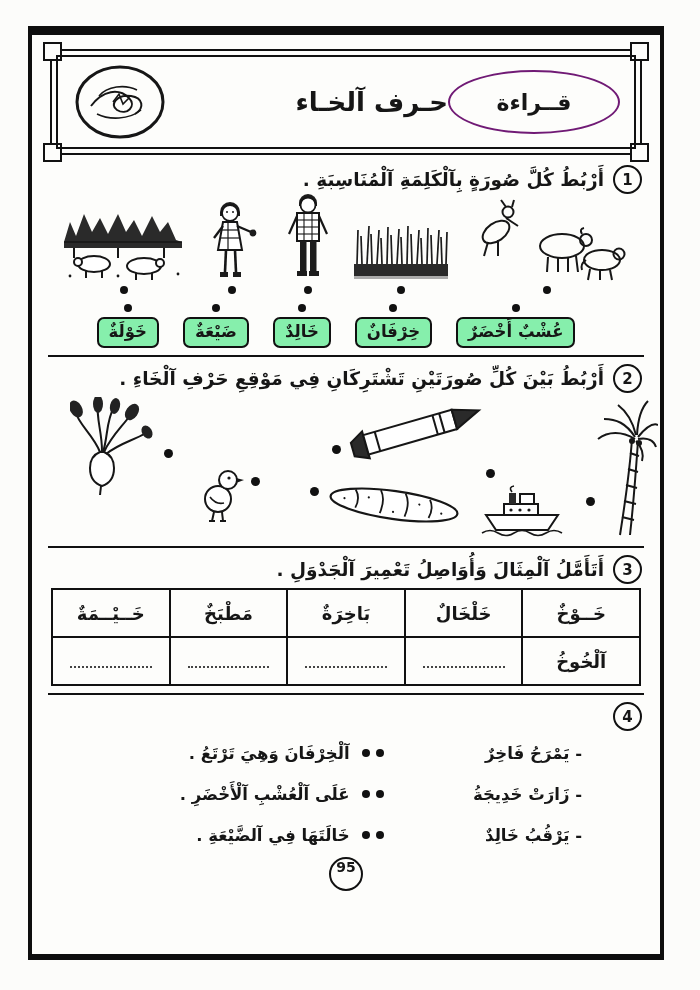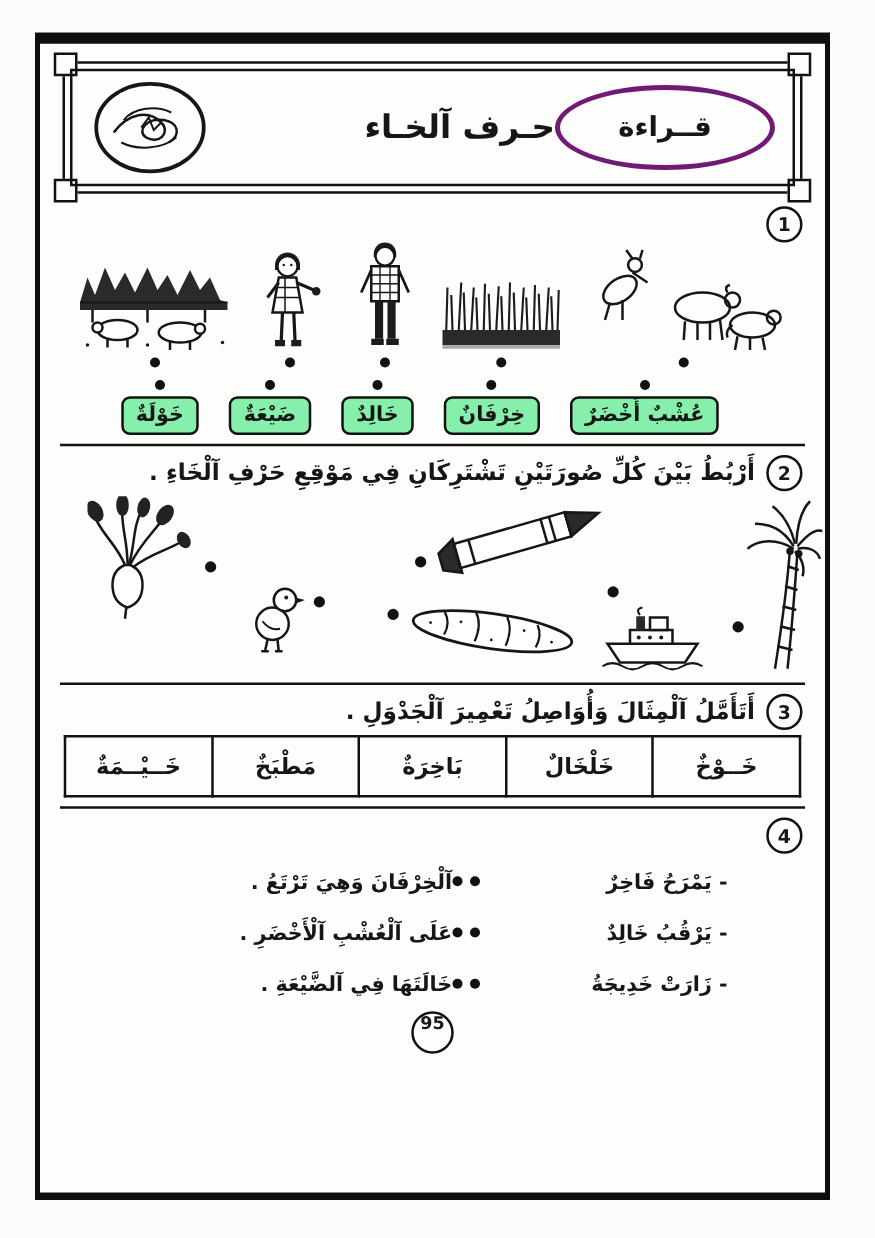--- a/index.html
+++ b/index.html
@@ -12,21 +12,21 @@
     border:4px solid #0e0e0e;border-top-width:9px;border-bottom-width:6px;
     background:#fdfdfb;box-sizing:border-box;padding:12px 16px 8px 16px;
   }
   
   .header-box{position:relative;border:2px solid #111;height:102px;margin:2px 2px 10px 2px;}
   .header-inner{position:absolute;inset:4px;border:2px solid #111;display:flex;align-items:center;padding:0 14px;}
   .corner{position:absolute;width:15px;height:15px;border:2.5px solid #111;background:#fdfdfb;}
   .corner.tl{top:-9px;right:-9px;} .corner.tr{top:-9px;left:-9px;}
   .corner.bl{bottom:-9px;right:-9px;} .corner.br{bottom:-9px;left:-9px;}
   .oval-badge{
-    width:168px;height:60px;border:4px solid #701a75;border-radius:50%;
+    width:168px;height:60px;border:2px solid #701a75;border-radius:50%;
     display:flex;align-items:center;justify-content:center;
     font-size:22px;font-weight:700;flex:none;
   }
   .header-title{flex:1;text-align:right;font-size:26px;font-weight:700;letter-spacing:1px;}
   .stamp{flex:none;width:96px;display:flex;justify-content:center;}
   
   .ex-title{display:flex;align-items:center;gap:9px;font-size:18.5px;font-weight:700;margin:2px 2px 4px 2px;}
   .num-circle{
     width:25px;height:25px;border:2px solid #111;border-radius:50%;flex:none;
     display:flex;align-items:center;justify-content:center;font-size:15px;font-weight:700;
@@ -53,21 +53,21 @@
   .khaa-table td{
     border:2.5px solid #111;height:44px;text-align:center;vertical-align:middle;
     font-size:18px;font-weight:700;width:20%;
   }
   .dotline{display:inline-block;width:72%;border-bottom:2px dotted #444;height:12px;}
   
   .ex4-cols{display:flex;margin:6px 2px 0 2px;}
   .ex4-col{display:flex;flex-direction:column;gap:9px;}
   .ex4-right{width:45%;padding-right:60px;box-sizing:border-box;}
   .ex4-left{width:55%;padding-right:6px;box-sizing:border-box;}
-  .ex4-line{display:flex;align-items:center;gap:0;font-size:16.5px;font-weight:700;height:32px;white-space:nowrap;}
+  .ex4-line{display:flex;align-items:center;gap:12px;font-size:16.5px;font-weight:700;height:32px;white-space:nowrap;}
   .ex4-right .ex4-line{justify-content:space-between;}
   
   .footer{display:flex;justify-content:center;margin-top:6px;}
   .page-circle{
     width:30px;height:30px;border:2.5px solid #111;border-radius:50%;
     display:flex;align-items:flex-start;justify-content:center;font-size:14px;font-weight:700;
   }
 </style>
 </head>
 <body>
@@ -91,20 +91,21 @@
           <path d="M24,54 C36,60 56,60 68,50" fill="none" stroke="#161616" stroke-width="1.6"></path>
           <path d="M26,36 C34,26 52,24 64,30" fill="none" stroke="#161616" stroke-width="1.6"></path>
           <path d="M40,42 l6,-8 l4,10 l6,-6" fill="none" stroke="#161616" stroke-width="1.6"></path>
         </svg>
       </div>
     </div>
   </div>
 
   <div class="ex-title">
     <span class="num-circle">1</span>
+    <span>أَرْبُطُ كُلَّ صُورَةٍ بِآلْكَلِمَةِ آلْمُنَاسِبَةِ .</span>
   </div>
 
   <div class="pics-row" dir="ltr">
     <div class="pic-cell pc-farm">
       <svg width="128" height="80" viewBox="0 0 128 80">
         <polygon points="4,40 10,20 16,34 24,12 32,30 40,16 48,32 58,12 66,30 74,18 82,34 92,14 100,30 108,20 116,38 122,40 122,46 4,46" fill="#2a2a2a"></polygon>
         <path d="M4,40 L122,40" stroke="#161616" stroke-width="1.5"></path>
         <line x1="14" y1="46" x2="14" y2="56" stroke="#161616" stroke-width="2"></line>
         <line x1="58" y1="46" x2="58" y2="56" stroke="#161616" stroke-width="2"></line>
         <line x1="104" y1="46" x2="104" y2="56" stroke="#161616" stroke-width="2"></line>
@@ -365,41 +366,48 @@
 
   <table class="khaa-table">
     <tbody>
         <tr>
       <td>خَــوْخٌ</td>
       <td>خَلْخَالٌ</td>
       <td>بَاخِرَةٌ</td>
       <td>مَطْبَخٌ</td>
       <td>خَــيْــمَةٌ</td>
     </tr>
+    <tr>
+      <td>آلْخُوخُ</td>
+      <td><span class="dotline"></span></td>
+      <td><span class="dotline"></span></td>
+      <td><span class="dotline"></span></td>
+      <td><span class="dotline"></span></td>
+    </tr>
   </tbody>
     </table>
 
   <hr class="divider">
 
   <div class="ex-title">
     <span class="num-circle">4</span>
   </div>
 
   <div class="ex4-cols">
     <div class="ex4-col ex4-right">
       <div class="ex4-line">
         <span>- يَمْرَحُ فَاخِرٌ</span>
         <span class="dot"></span>
       </div>
       <div class="ex4-line">
+        <span>- زَارَتْ خَدِيجَةُ</span>
+        <span class="dot"></span>
+      </div>
+      <div class="ex4-line">
         <span>- يَرْقُبُ خَالِدٌ</span>
-        <span class="dot"></span>
-      </div>
-      <div class="ex4-line">
-        <span>- زَارَتْ خَدِيجَةُ</span>
         <span class="dot"></span>
       </div>
     </div>
     <div class="ex4-col ex4-left">
       <div class="ex4-line">
         <span class="dot"></span>
         <span>آلْخِرْفَانَ وَهِيَ تَرْتَعُ .</span>
       </div>
       <div class="ex4-line">
         <span class="dot"></span>

